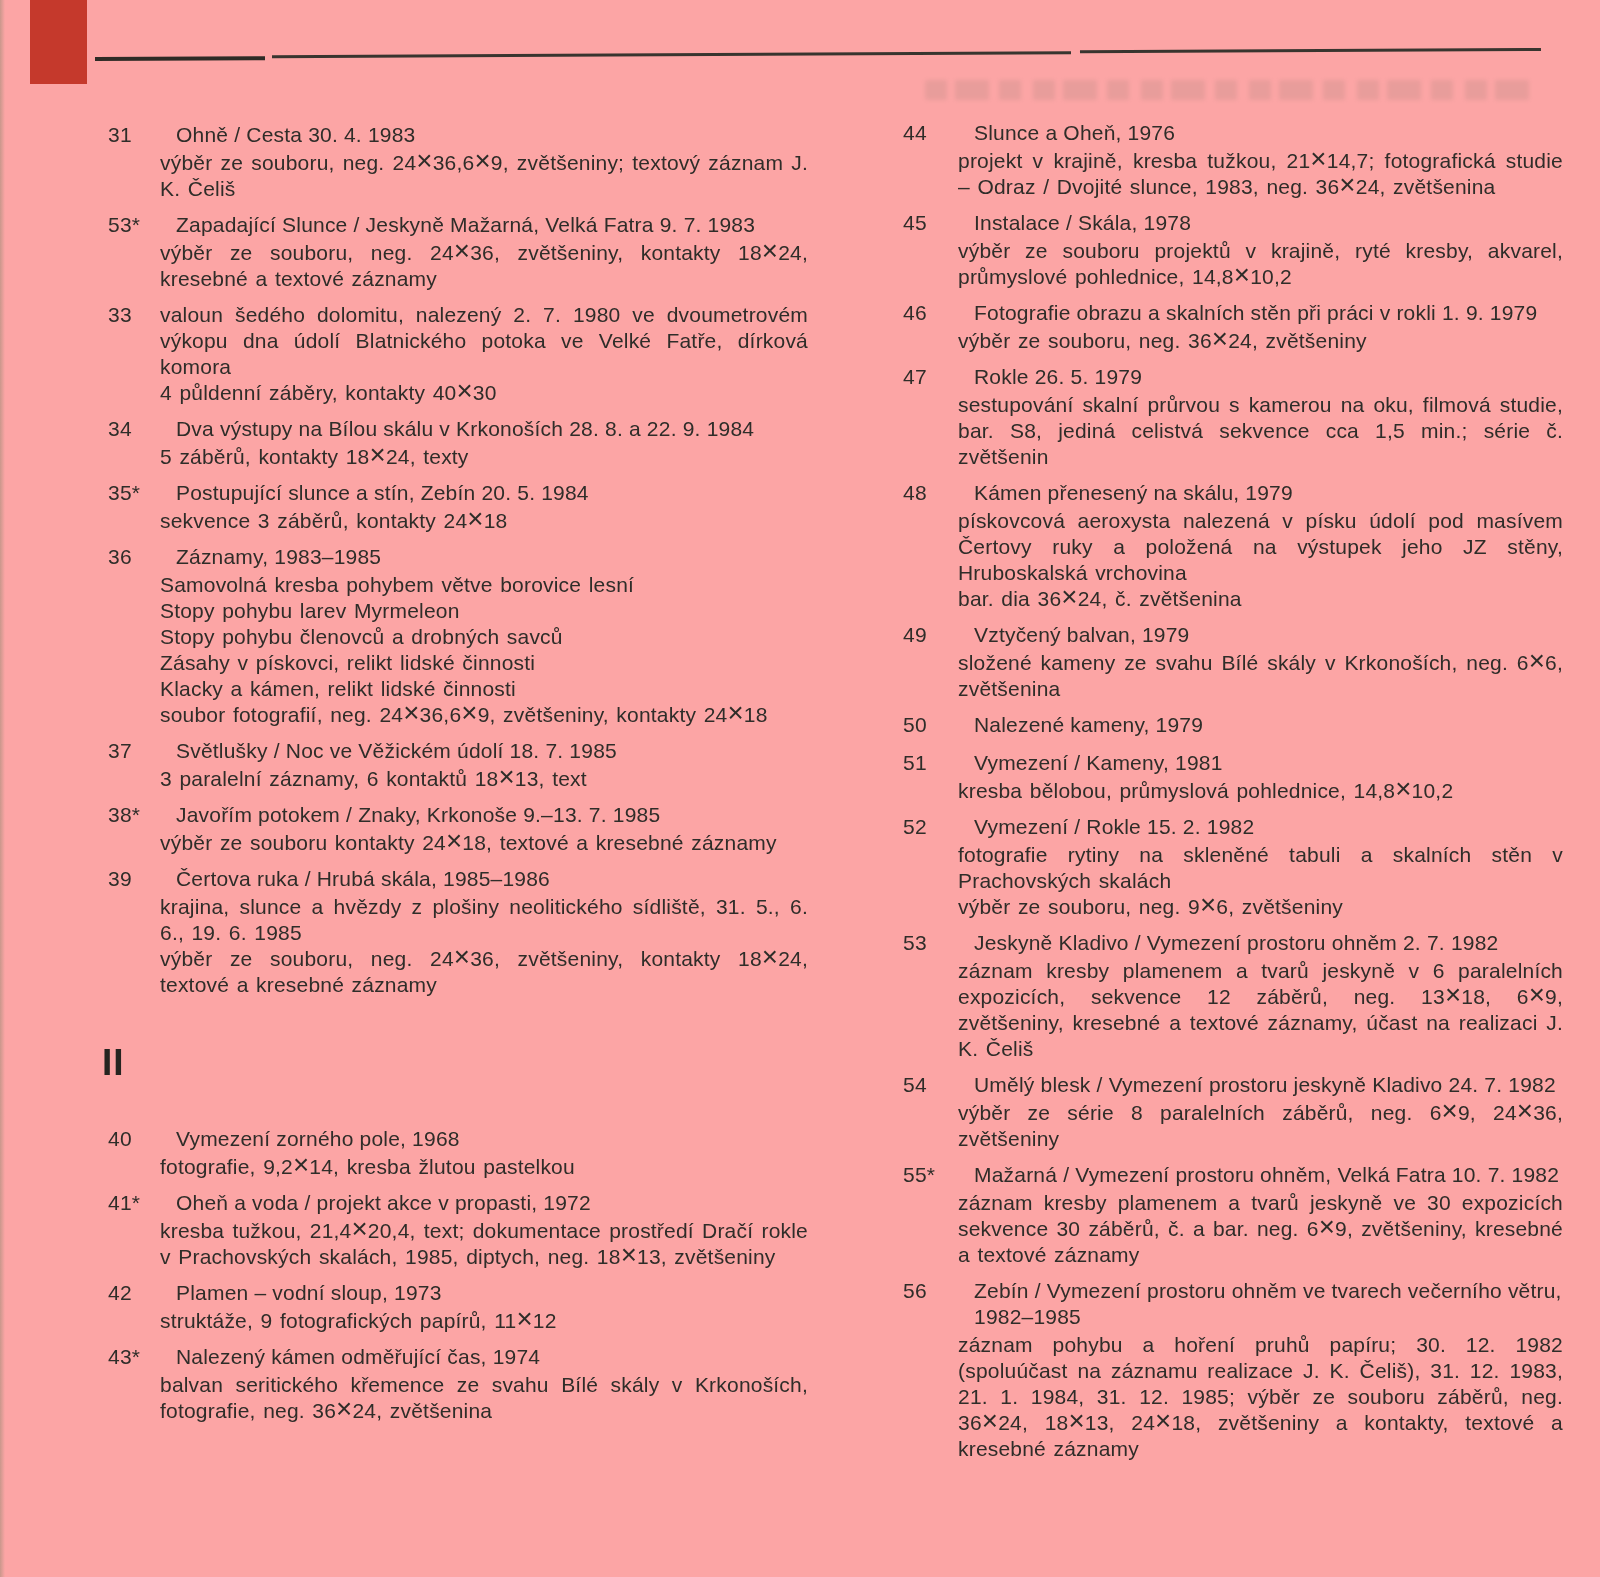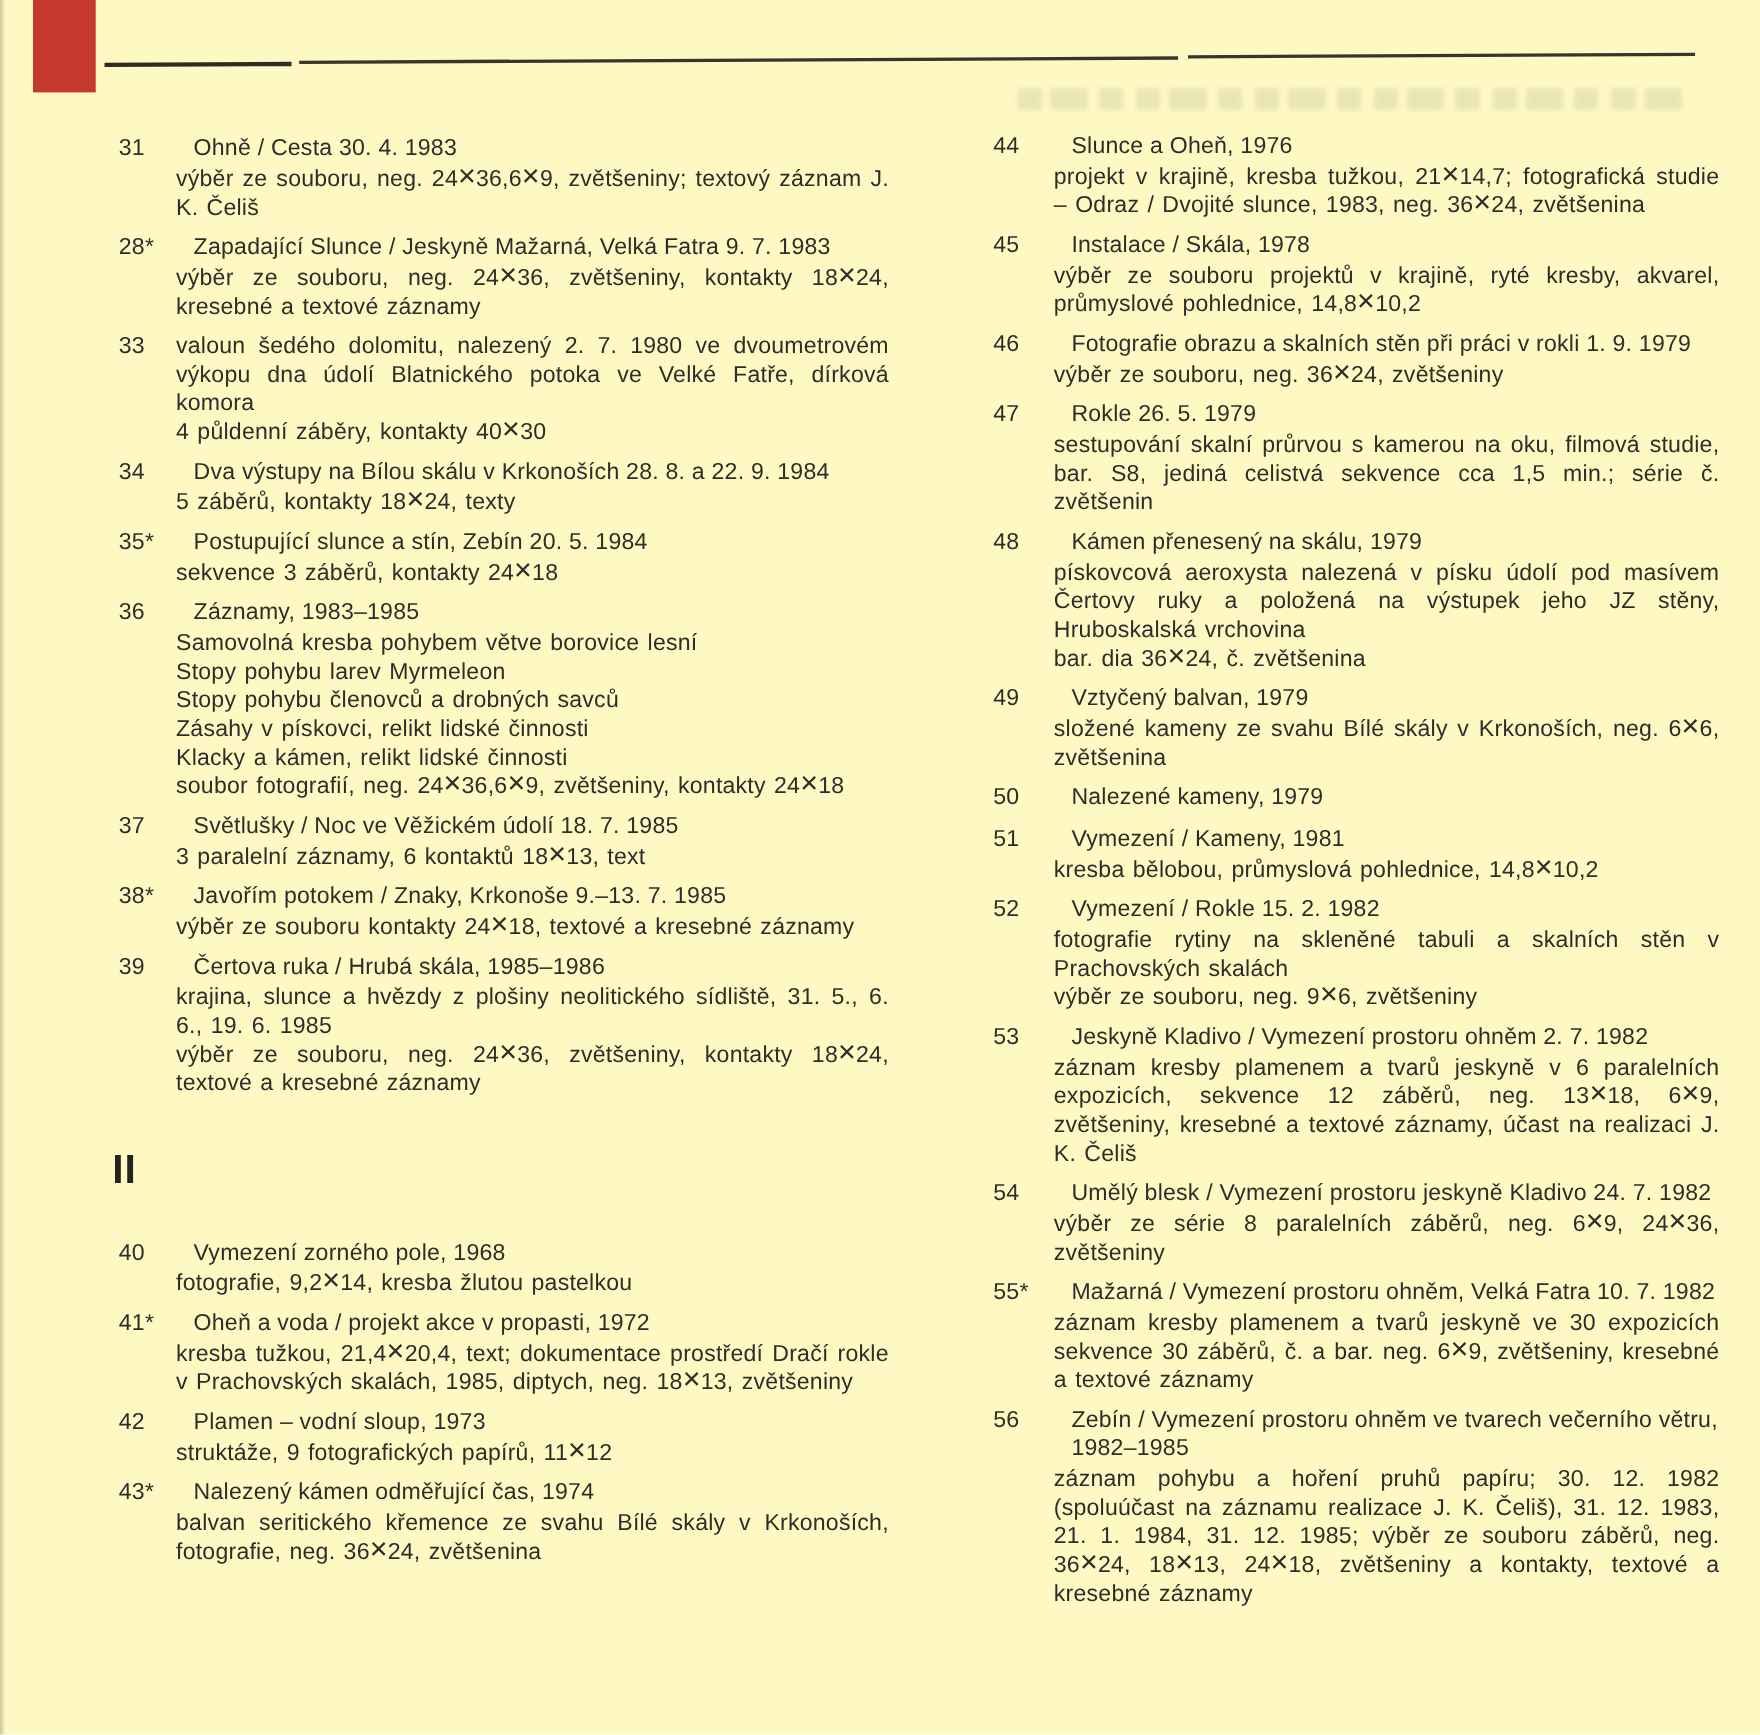--- a/index.html
+++ b/index.html
@@ -50,21 +50,21 @@
   .dx{font-size:1.32em;line-height:0;}
   .section-heading{
     margin:46px 0 44px -6px;
     font-size:37px;line-height:38px;font-weight:bold;letter-spacing:1px;
     color:#262420;
   }
 </style>
 </head>
 <body>
 
-<div class="page" style="background: #fef9c3;">
+<div class="page" style="background: #fca5a5;">
   <div class="page-edge"></div>
   <div class="red-mark" style="background: rgb(197, 57, 44);"></div>
 
   <div class="rules">
     <div class="seg seg1"></div>
     <div class="seg seg2"></div>
     <div class="seg seg3"></div>
   </div>
 
   <div class="ghost"></div>
@@ -72,21 +72,21 @@
   <div class="col col-left">
     <div id="left-sec1">
         <div class="entry">
           <div class="num">31</div>
           <div class="body">
             <div class="title">Ohně / Cesta 30. 4. 1983</div>
             <div class="detail">výběr ze souboru, neg. 24<span class="dx">×</span>36,6<span class="dx">×</span>9, zvětšeniny; textový záznam J. K. Čeliš</div>
           </div>
         </div>
         <div class="entry">
-          <div class="num">28*</div>
+          <div class="num">53*</div>
           <div class="body">
             <div class="title">Zapadající Slunce / Jeskyně Mažarná, Velká Fatra 9. 7. 1983</div>
             <div class="detail">výběr ze souboru, neg. 24<span class="dx">×</span>36, zvětšeniny, kontakty 18<span class="dx">×</span>24, kresebné a textové záznamy</div>
           </div>
         </div>
         <div class="entry">
           <div class="num">33</div>
           <div class="body">
             <div class="detail">valoun šedého dolomitu, nalezený 2. 7. 1980 ve dvoumetrovém výkopu dna údolí Blatnického potoka ve Velké Fatře, dírková komora</div>
             <div class="detail">4 půldenní záběry, kontakty 40<span class="dx">×</span>30</div>

